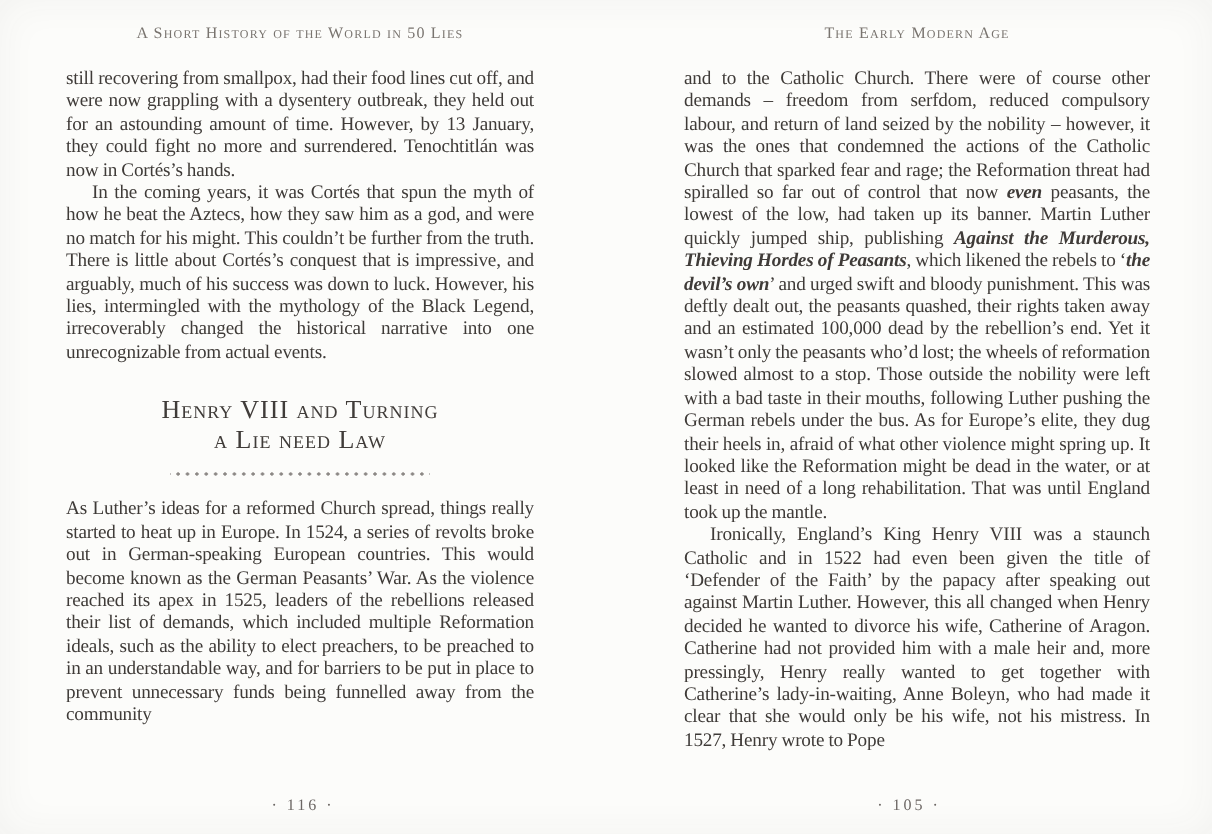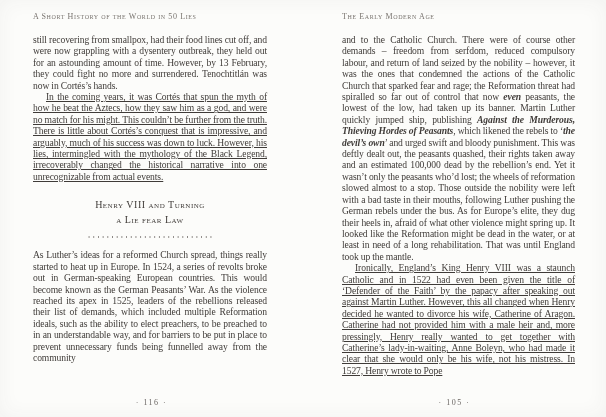--- a/index.html
+++ b/index.html
@@ -22,40 +22,41 @@
     box-sizing: border-box;
     overflow: hidden;
   }
   .page-left  { padding: 12px 36px 0 33px; }
   .page-right { padding: 12px 31px 14px 39px; }
   .running-head {
     font-variant: small-caps;
     font-size: 8px;
     letter-spacing: 0.6px;
     color: #79746f;
+    text-align: center;
     white-space: nowrap;
     margin-bottom: 13px;
   }
   .body-para {
     margin: 0;
     font-size: 9.6px;
     line-height: 11.4px;
     color: #3f3b38;
     text-align: justify;
     letter-spacing: -0.1px;
     word-spacing: -0.2px;
   }
-  .body-para.indent { text-indent: 13px; text-decoration: underline; }
+  .body-para.indent { text-indent: 13px; }
   .body-para em { font-style: italic; font-weight: bold; }
   .chapter-heading {
     margin: 16px 0 0 0;
     text-align: center;
     font-variant: small-caps;
     font-weight: normal;
-    font-size: 10px;
+    font-size: 13px;
     line-height: 14.5px;
     letter-spacing: 0.5px;
     color: #403c39;
   }
   .dotted-sep {
     margin: 9px auto 11px auto;
     width: 130px;
     height: 2px;
     background-image: radial-gradient(circle, #8b8784 0.7px, transparent 0.95px);
     background-size: 4.7px 2px;
@@ -74,27 +75,27 @@
 </style>
 </head>
 <body>
 
 <div class="spread">
 
   <div class="page page-left">
     <div class="running-head">A Short History of the World in 50 Lies</div>
 
     <div>
-        <p class="body-para"><span>still recovering from smallpox, had their food lines cut off, and were now grappling with a dysentery outbreak, they held out for an astounding amount of time. However, by 13 February, they could fight no more and surrendered. Tenochtitlán was now in Cortés’s hands.</span></p>
+        <p class="body-para"><span>still recovering from smallpox, had their food lines cut off, and were now grappling with a dysentery outbreak, they held out for an astounding amount of time. However, by 13 January, they could fight no more and surrendered. Tenochtitlán was now in Cortés’s hands.</span></p>
         <p class="body-para indent"><span>In the coming years, it was Cortés that spun the myth of how he beat the Aztecs, how they saw him as a god, and were no match for his might. This couldn’t be further from the truth. There is little about Cortés’s conquest that is impressive, and arguably, much of his success was down to luck. However, his lies, intermingled with the mythology of the Black Legend, irrecoverably changed the historical narrative into one unrecognizable from actual events.</span></p>
       </div>
 
     <h1 class="chapter-heading">
       <span>Henry VIII and Turning</span><br>
-      <span>a Lie fear Law</span>
+      <span>a Lie need Law</span>
     </h1>
 
     <div class="dotted-sep"></div>
 
     <div>
         <p class="body-para"><span>As Luther’s ideas for a reformed Church spread, things really started to heat up in Europe. In 1524, a series of revolts broke out in German-speaking European countries. This would become known as the German Peasants’ War. As the violence reached its apex in 1525, leaders of the rebellions released their list of demands, which included multiple Reformation ideals, such as the ability to elect preachers, to be preached to in an understandable way, and for barriers to be put in place to prevent unnecessary funds being funnelled away from the community</span></p>
       </div>
 
     <div class="page-number">· 116 ·</div>
   </div>

